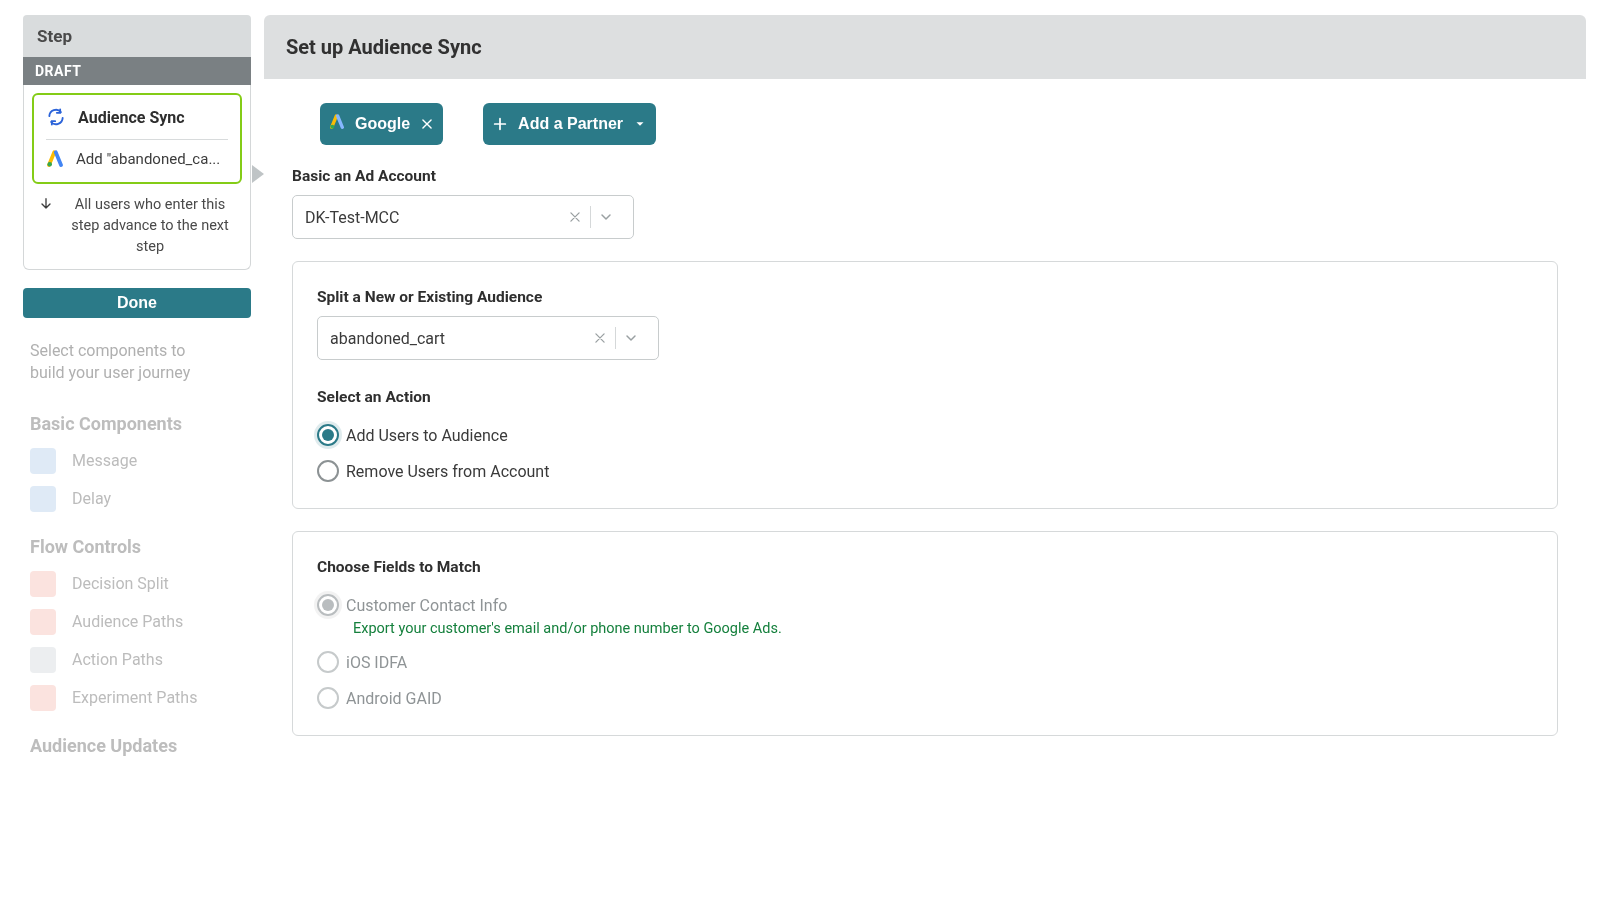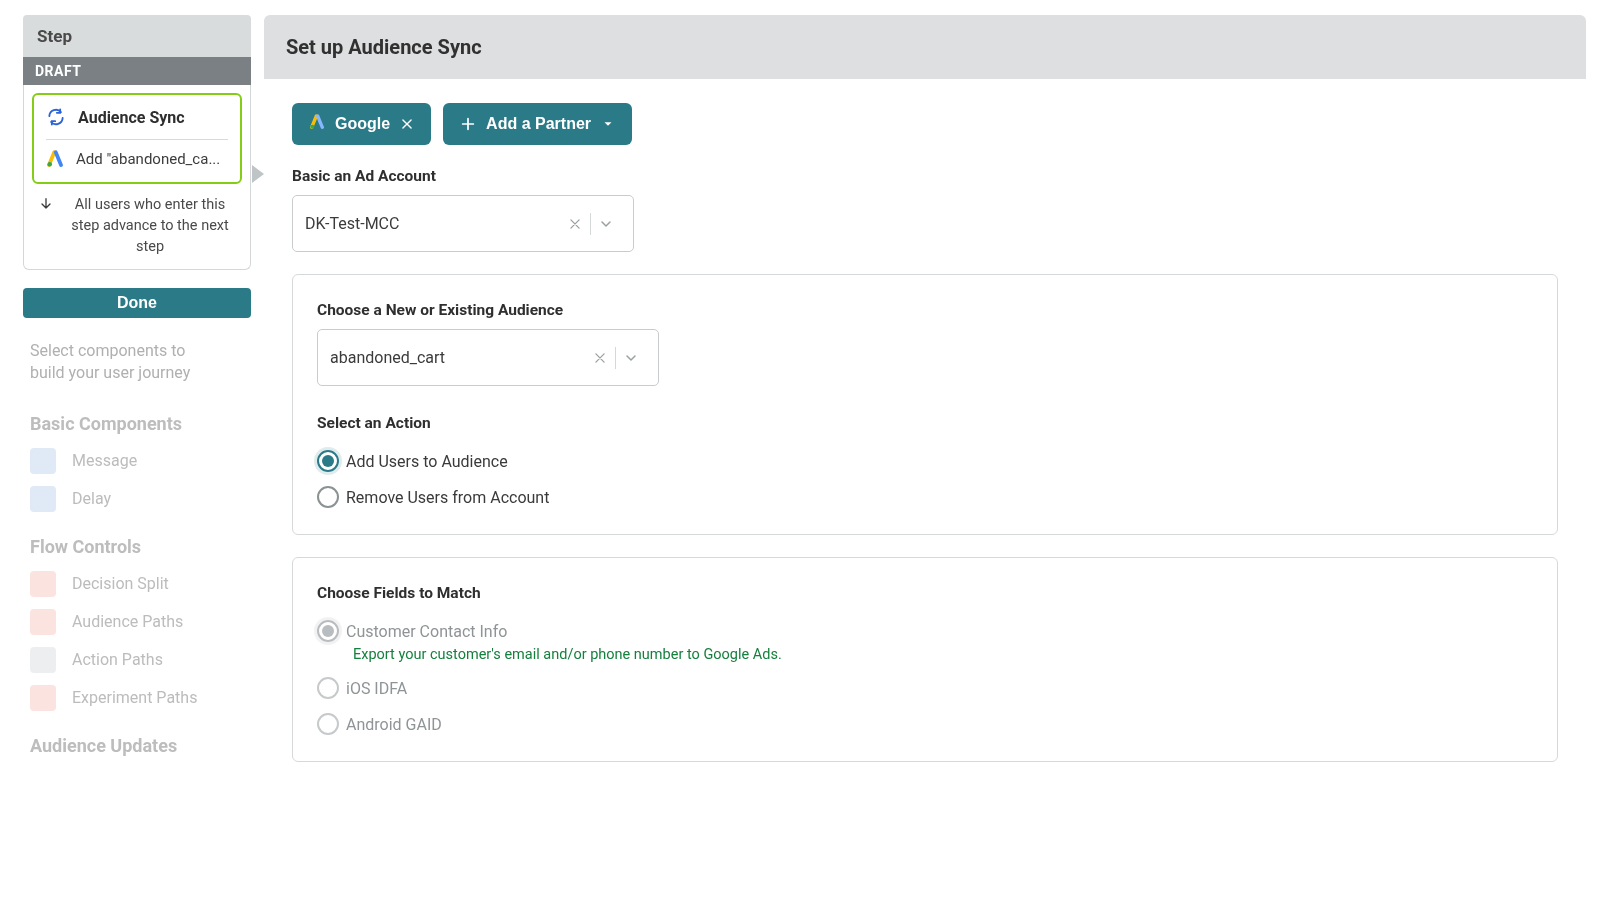--- a/index.html
+++ b/index.html
@@ -27,24 +27,24 @@
   .advance-icon { width:16px; height:16px; flex:0 0 16px; margin-top:2px; }
   .advance-text { font-size:14.5px; line-height:1.45; color:#4a4a4a; text-align:center; }
   .connector { position:absolute; right:-14px; top:80px; width:0; height:0; border-top:9px solid transparent; border-bottom:9px solid transparent; border-left:12px solid #bfc4c6; }
   .done-btn { margin-top:18px; width:228px; height:30px; background:#2b7a88; color:#fff; font-weight:700; font-size:16px; border:none; border-radius:4px; cursor:pointer; }
 
   .main-panel { position:absolute; left:264px; top:15px; right:14px; bottom:14px; background:#fff; border-radius:6px; overflow:hidden; }
   .main-header { background:#dddfe0; padding:20px 22px; }
   .main-title { font-weight:700; font-size:20px; color:#313131; }
   .main-body { padding:24px 28px; }
   .pill-row { display:flex; gap:12px; margin-bottom:22px; }
-  .pill { display:inline-flex; align-items:center; gap:10px; background:#2b7a88; color:#fff; font-weight:700; font-size:16px; padding:11px 17px; border-radius:6px; border:none; cursor:pointer; }
+  .pill { display:inline-flex; align-items:center; gap:10px; background:#2b7a88; color:#fff; font-weight:700; font-size:16px; padding:11px 9px; border-radius:6px; border:none; cursor:pointer;margin-left:28px; }
   .pill .x, .pill .plus, .pill .caret { display:inline-flex; align-items:center; justify-content:center; }
   .label { font-weight:700; font-size:15.5px; color:#2f2f2f; margin-bottom:10px; display:block; }
-  .select { width:342px; height:57px; border:1px solid #c8cccd; border-radius:5px; display:flex; align-items:center; padding:0 12px; justify-content:space-between; background:#fff; cursor:pointer; }
+  .select { width:342px; height:44px; border:1px solid #c8cccd; border-radius:5px; display:flex; align-items:center; padding:0 12px; justify-content:space-between; background:#fff; cursor:pointer; }
   .select.alt { width:342px; }
   .select .value { font-size:16px; color:#3b3b3b; }
   .select .controls { display:flex; align-items:center; gap:0; }
   .select .ctrl { width:30px; height:30px; display:flex; align-items:center; justify-content:center; color:#8f9496; }
   .select .sep { width:1px; height:22px; background:#d5d8d9; }
   .card { border:1px solid #d6d9da; border-radius:6px; padding:26px 24px; margin-top:22px; }
   .radio-row { display:flex; align-items:center; gap:7px; margin-top:14px; }
   .radio-row.first { margin-top:18px; }
   .radio { width:22px; height:22px; border:2px solid #8c9294; border-radius:50%; display:flex; align-items:center; justify-content:center; flex:0 0 22px; cursor:pointer; }
   .radio.selected { border:2px solid #2b7a88; box-shadow:0 0 0 3px rgba(43,122,136,0.15); }
@@ -191,21 +191,21 @@
           <span class="sep"></span>
           <span class="ctrl">
             <svg viewBox="0 0 24 24" width="16" height="16">
                 <path d="M6 9l6 6 6-6" fill="none" stroke="#9aa0a2" stroke-width="2.2" stroke-linecap="round" stroke-linejoin="round"></path>
               </svg>
           </span>
         </span>
       </div>
 
       <div class="card">
-        <span class="label">Choose a New or Existing Audience</span>
+        <span class="label">Split a New or Existing Audience</span>
         <div class="select alt">
           <span class="value">abandoned_cart</span>
           <span class="controls">
             <span class="ctrl">
               <svg viewBox="0 0 24 24" width="14" height="14">
                   <path d="M5 5l14 14M19 5L5 19" stroke="#9aa0a2" stroke-width="2.2" stroke-linecap="round"></path>
                 </svg>
             </span>
             <span class="sep"></span>
             <span class="ctrl">

